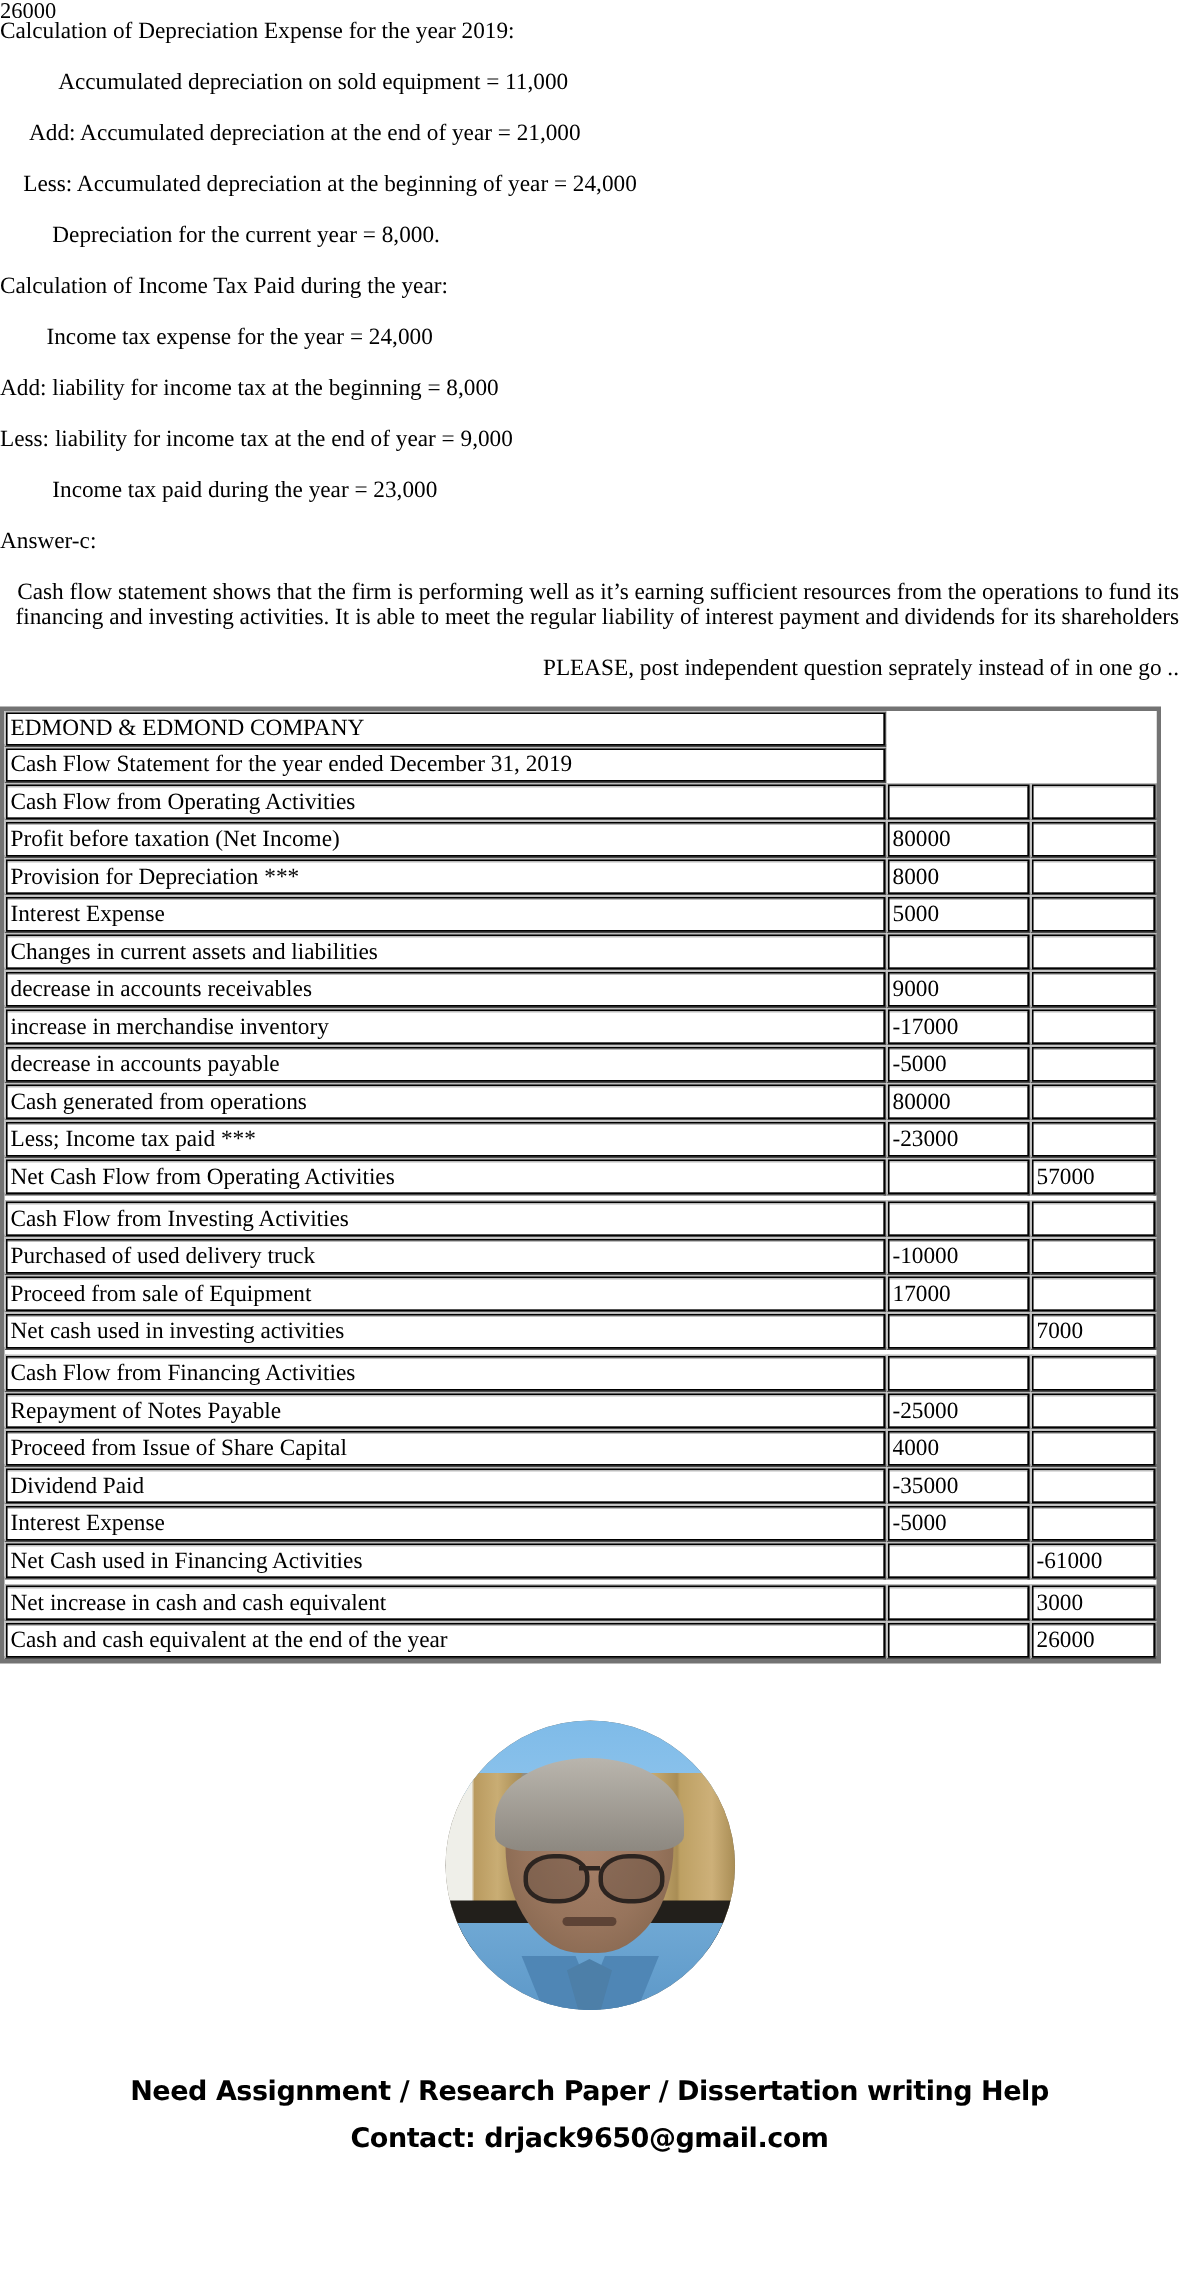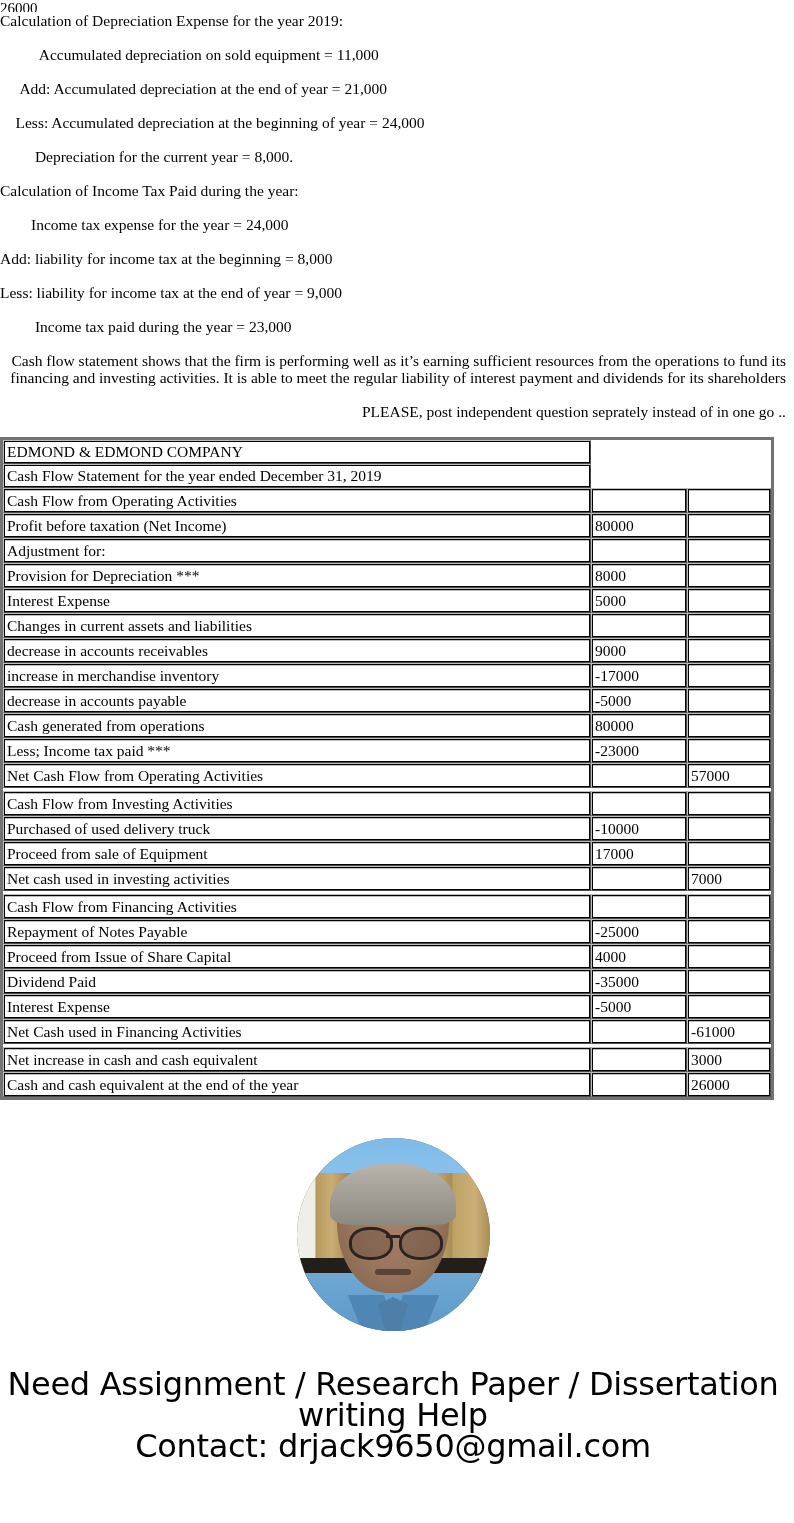--- a/index.html
+++ b/index.html
@@ -174,22 +174,22 @@
   .av-mouth {
     position: absolute; top: 68%; left: 50%; margin-left: -18px;
     width: 36px; height: 6px; background: #5d4336; border-radius: 4px;
   }
 
   
   .footer-head {
     margin-top: 34px;
     text-align: center;
     font-family: "DejaVu Sans", "Liberation Sans", sans-serif;
-    font-weight: normal;
-    font-size: 32px;
+    font-weight: bold;
+    font-size: 18px;
     line-height: 31px;
     letter-spacing: -0.3px;
     color: #000000;
   }
   .footer-head .line3 { display: block; }
 </style>
 </head>
 <body>
 
 <div class="doc">
@@ -199,20 +199,21 @@
   <p class="para">Calculation of Depreciation Expense for the year 2019:</p>
   <p class="para">          Accumulated depreciation on sold equipment = 11,000</p>
   <p class="para">     Add: Accumulated depreciation at the end of year = 21,000</p>
   <p class="para">    Less: Accumulated depreciation at the beginning of year = 24,000</p>
   <p class="para">         Depreciation for the current year = 8,000.</p>
   <p class="para">Calculation of Income Tax Paid during the year:</p>
   <p class="para">        Income tax expense for the year = 24,000</p>
   <p class="para">Add: liability for income tax at the beginning = 8,000</p>
   <p class="para">Less: liability for income tax at the end of year = 9,000</p>
   <p class="para">         Income tax paid during the year = 23,000</p>
+  <p class="para">Answer-c:</p>
   <p class="para block">Cash flow statement shows that the firm is performing well as it’s earning sufficient resources from the operations to fund its financing and investing activities. It is able to meet the regular liability of interest payment and dividends for its shareholders</p>
   <p class="para tight">PLEASE, post independent question seprately instead of in one go ..</p>
 
   <table class="cfs">
     <colgroup>
       <col class="c1">
         <col class="c2">
         <col class="c3">
     </colgroup>
     <tbody class="group">
@@ -232,25 +233,20 @@
           <td>Cash Flow from Operating Activities</td>
           <td></td>
           <td></td>
         </tr>
         <tr>
           <td>Profit before taxation (Net Income)</td>
           <td>80000</td>
           <td></td>
         </tr>
         <tr>
-          <td>Adjustment for:</td>
-          <td></td>
-          <td></td>
-        </tr>
-        <tr>
           <td class="ind1">Provision for Depreciation ***</td>
           <td>8000</td>
           <td></td>
         </tr>
         <tr>
           <td class="ind1">Interest Expense</td>
           <td>5000</td>
           <td></td>
         </tr>
         <tr>

